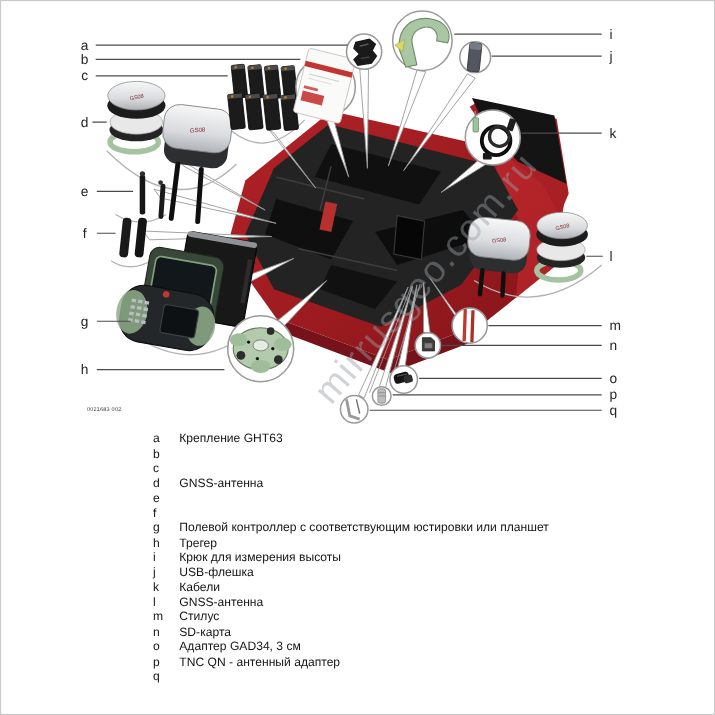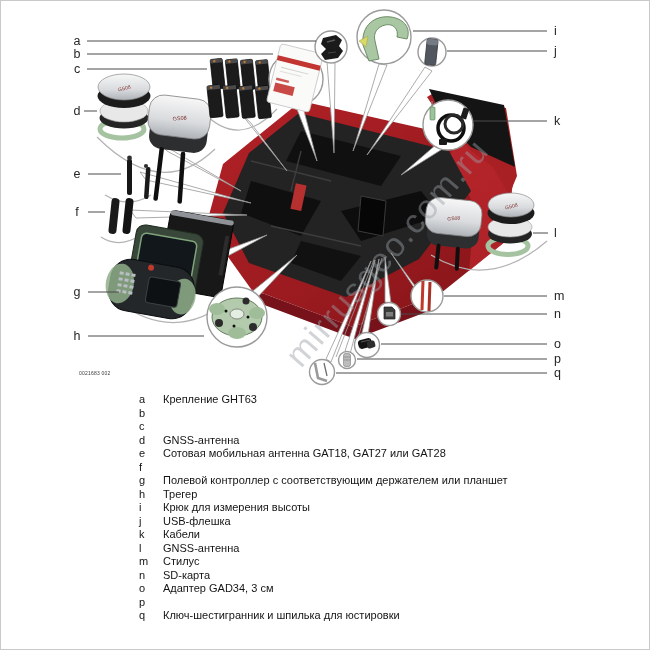--- a/index.html
+++ b/index.html
@@ -350,30 +350,29 @@
     <span class="legend-letter">c</span>
   </div>
 
   <div class="legend-row">
     <span class="legend-letter">d</span>
     <span class="legend-text">GNSS-антенна</span>
   </div>
 
   <div class="legend-row">
     <span class="legend-letter">e</span>
-    <span class="legend-text">Сотовая мобильная антенна GAT18, GAT27 или GAT28</span>
   </div>
 
   <div class="legend-row">
     <span class="legend-letter">f</span>
   </div>
 
   <div class="legend-row">
     <span class="legend-letter">g</span>
-    <span class="legend-text">Полевой контроллер с соответствующим держателем или планшет</span>
+    <span class="legend-text">Полевой контроллер с соответствующим юстировки или планшет</span>
   </div>
 
   <div class="legend-row">
     <span class="legend-letter">h</span>
     <span class="legend-text">Трегер</span>
   </div>
 
   <div class="legend-row">
     <span class="legend-letter">i</span>
     <span class="legend-text">Крюк для измерения высоты</span>
@@ -404,20 +403,20 @@
     <span class="legend-text">SD-карта</span>
   </div>
 
   <div class="legend-row">
     <span class="legend-letter">o</span>
     <span class="legend-text">Адаптер GAD34, 3 см</span>
   </div>
 
   <div class="legend-row">
     <span class="legend-letter">p</span>
+    <span class="legend-text">TNC QN - антенный адаптер</span>
   </div>
 
   <div class="legend-row">
     <span class="legend-letter">q</span>
-    <span class="legend-text">Ключ-шестигранник и шпилька для юстировки</span>
   </div>
 </div>
 </div>
 
 </body></html>

